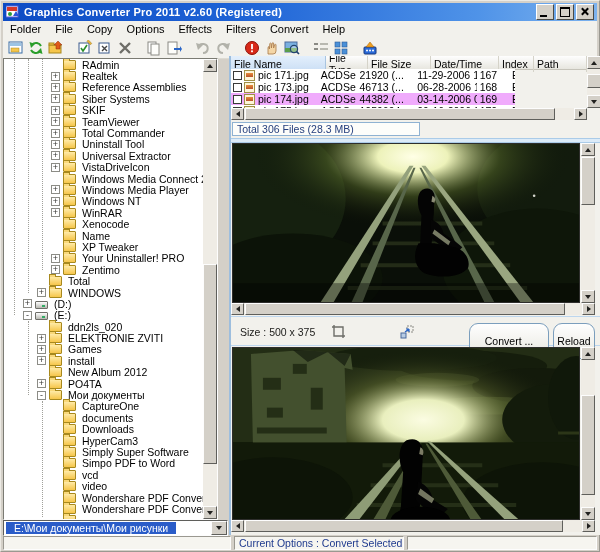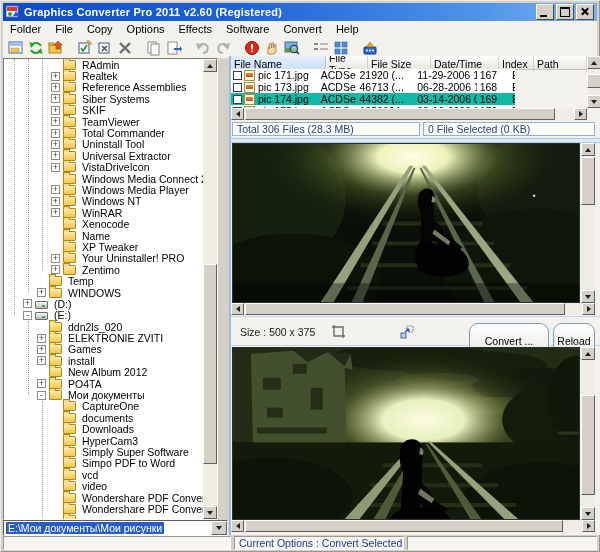--- a/index.html
+++ b/index.html
@@ -59,36 +59,36 @@
   .sthumb{position:absolute;background:#d4d0c8;border:1px solid;border-color:#fdfdfd #5f5f5b #5f5f5b #fdfdfd;box-sizing:border-box}
   .a{width:0;height:0}
   .a-up{border-left:3px solid transparent;border-right:3px solid transparent;border-bottom:4px solid #21211f}
   .a-dn{border-left:3px solid transparent;border-right:3px solid transparent;border-top:4px solid #21211f}
   .a-lf{border-top:3px solid transparent;border-bottom:3px solid transparent;border-right:4px solid #21211f}
   .a-rt{border-top:3px solid transparent;border-bottom:3px solid transparent;border-left:4px solid #21211f}
 
   
   .combo{position:absolute;left:2px;top:519px;width:225px;height:16px;background:#fff;
     border:1px solid;border-color:#5f5f5b #fdfdfd #fdfdfd #5f5f5b;display:flex;align-items:center;box-sizing:border-box}
-  .combo-text{background:#2a5cc8;color:#fff;font-size:10.5px;padding:0 2px;margin-left:2px;white-space:nowrap;overflow:hidden}
+  .combo-text{background:#2a5cc8;color:#fff;font-size:10.5px;padding:0 8px;margin-left:2px;white-space:nowrap;overflow:hidden}
   .combo-btn{margin-left:auto;width:14px;align-self:stretch;background:#d4d0c8;border:1px solid;
     border-color:#fdfdfd #5f5f5b #5f5f5b #fdfdfd;display:flex;align-items:center;justify-content:center}
 
   
   .rpanel{position:absolute;left:228px;top:55px;width:370px;height:479px;background:#f2f1ec;
     border-left:2px solid #9dbede;box-sizing:content-box}
   .flist-header{position:absolute;left:0;top:0;width:356px;height:13px;display:flex;
     background:linear-gradient(#fefefe,#e7e6df);border-bottom:1px solid #c6c4ba;font-size:10.5px}
   .hcell{border-right:1px solid #d5d3c9;padding:8px 3px;display:flex;align-items:center;box-sizing:border-box;overflow:hidden}
   .hcell:nth-child(1){width:95px;background:linear-gradient(#e3effc,#c9ddf4);border-right-color:#a8c4e0}
   .hcell:nth-child(2){width:42px}.hcell:nth-child(3){width:63px}
   .hcell:nth-child(4){width:68px}.hcell:nth-child(5){width:35px}.hcell:nth-child(6){flex:1}
   .flist-body{position:absolute;left:0;top:13px;width:284px;height:39px;background:#fff;overflow:hidden;font-size:10.5px}
   .frow{display:flex;height:12px;align-items:center}
-  .frow.hl{background:#14b8a6}
+  .frow.hl{background:#f0abfc}
   .fcell{padding:0 3px;box-sizing:border-box;white-space:nowrap;overflow:hidden}
   .c-name{width:95px;display:flex;align-items:center;padding:0 2px}
   .c-type{width:42px}.c-size{width:63px;}
   .c-date{width:68px}.c-index{width:35px}.c-path{flex:1}
   .fchk{width:9px;height:9px;border:1px solid #3a3a38;background:#fff;flex:0 0 9px;margin-right:2px;box-sizing:border-box}
   .fico{width:11px;height:11px;flex:0 0 11px;margin-right:3px;position:relative;
     background:#fdf6d8;border:1px solid #a09046;box-sizing:border-box}
   .fico::after{content:"";position:absolute;left:1px;top:2px;width:7px;height:4px;
     background:linear-gradient(#e88c3a,#b8542a)}
   .totals{position:absolute;left:0;top:66px;width:370px;height:15px}
@@ -130,21 +130,21 @@
     <span class="winbtn g-max"></span>
     <span class="winbtn g-close"></span>
   </div>
 
   <div class="menubar">
     <span class="menu-item">Folder</span>
       <span class="menu-item">File</span>
       <span class="menu-item">Copy</span>
       <span class="menu-item">Options</span>
       <span class="menu-item">Effects</span>
-      <span class="menu-item">Software</span>
+      <span class="menu-item">Filters</span>
       <span class="menu-item">Convert</span>
       <span class="menu-item">Help</span>
   </div>
 
   <div class="toolbar">
     <span class="ticon">
         <svg viewBox="0 0 16 16">
           <rect x="1" y="2" width="13" height="11" fill="#fff" stroke="#3a6ea5"></rect>
           <rect x="2" y="3" width="11" height="3" fill="#9cc4e4"></rect>
           <rect x="3" y="8" width="8" height="4" fill="#f6c64b" stroke="#a8891e" stroke-width=".5"></rect>
@@ -374,21 +374,21 @@
 
         <div class="trow level-3 exp-plus">
           <span class="expander">+</span>
           <span class="node-icon"></span>
           <span class="tlabel">Zentimo</span>
         </div>
 
         <div class="trow level-2">
           <span class="expander"></span>
           <span class="node-icon"></span>
-          <span class="tlabel">Temp</span>
+          <span class="tlabel">Total</span>
         </div>
 
         <div class="trow level-2 exp-plus">
           <span class="expander">+</span>
           <span class="node-icon"></span>
           <span class="tlabel">WINDOWS</span>
         </div>
 
         <div class="trow level-1 exp-plus icon-drive">
           <span class="expander">+</span>
@@ -608,21 +608,20 @@
           <span class="a a-lf"></span>
         </span>
       <span class="sthumb" style="top:0;bottom:0;left:14px;width:310px"></span>
       <span class="sbtn" style="right:0">
           <span class="a a-rt"></span>
         </span>
     </div>
 
     <div class="totals">
       <span class="tbox" style="left:1px;width:188px">Total 306 Files (28.3 MB)</span>
-      <span class="tbox" style="left:192px;right:6px">0 File Selected (0 KB)</span>
     </div>
     <div class="sep" style="top:82px"></div>
 
     <div class="preview" style="left:1px;top:87px;width:348px;height:160px">
       <svg viewBox="0 0 347 159" preserveAspectRatio="none">
         <defs>
           <radialGradient id="glow1" cx="52%" cy="8%" r="46%">
             <stop offset="0%" stop-color="#ffffe6"></stop>
               <stop offset="22%" stop-color="#edf2ba"></stop>
             <stop offset="55%" stop-color="rgba(95,115,45,.45)"></stop>

